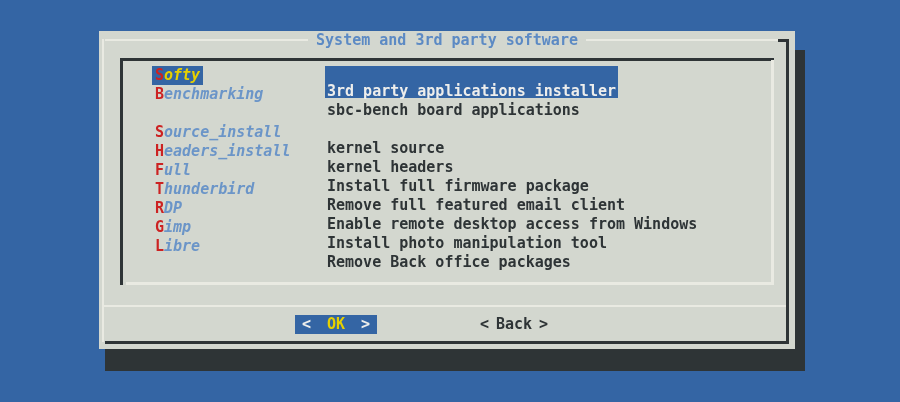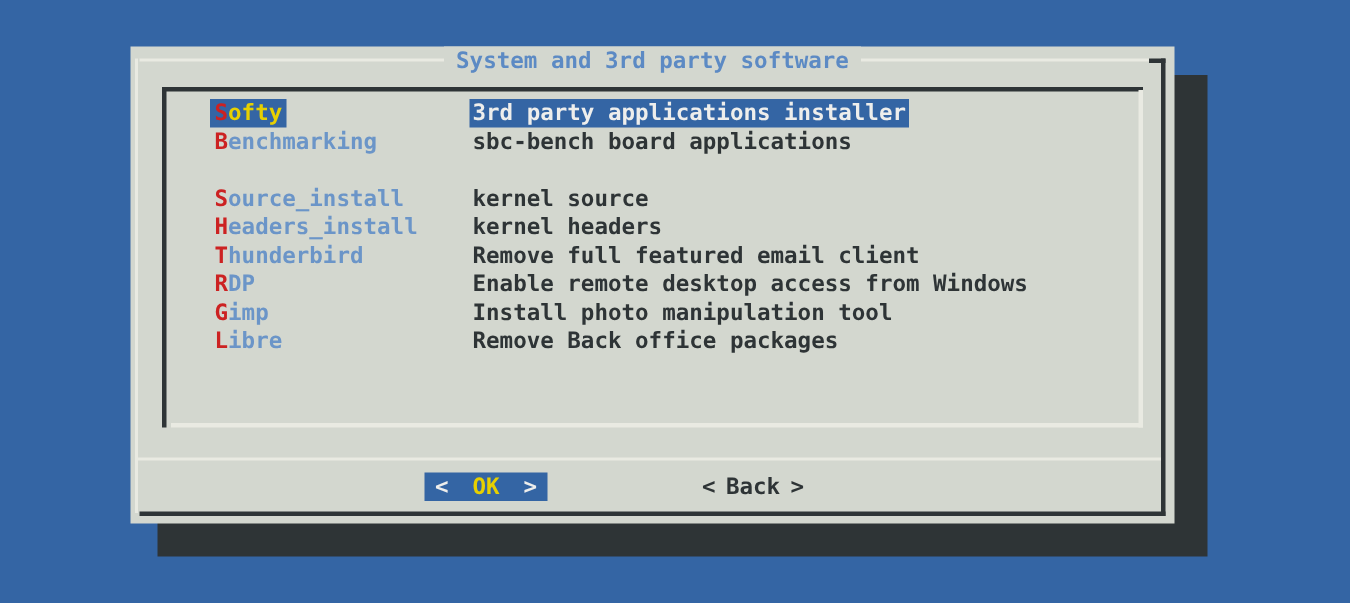--- a/index.html
+++ b/index.html
@@ -11,21 +11,21 @@
     --button-focus-label:#e7d000; --button-focus-bracket:#eeeeec; --button-text:#2e3436;
   }
   html,body{margin:0;padding:0;}
   .screen{
     position:relative; width:900px; height:402px; overflow:hidden;
     background:var(--screen-bg,#3465a4);
     font:bold 15px/19px "DejaVu Sans Mono","Liberation Mono",monospace;
   }
   .shadow{position:absolute; left:105px; top:50px; width:700px; height:321px;
     background:var(--shadow,#2e3436);}
-  .dialog{position:absolute; left:87px; top:31px; width:696px; height:318px;
+  .dialog{position:absolute; left:99px; top:31px; width:696px; height:318px;
     background:var(--dialog-bg,#d3d7cf); color:var(--desc-text,#2e3436);}
   
   .dlg-top-line{position:absolute; top:8px; left:6px; right:16px; height:2px;
     background:var(--border-light,#e9eae2);}
   .dlg-corner-tr{position:absolute; top:8px; right:6px; width:11px; height:3px;
     background:var(--border-dark,#2e3436);}
   .dlg-right-line{position:absolute; top:8px; right:6px; bottom:5px; width:3px;
     background:var(--border-dark,#2e3436);}
   .dlg-bottom-line{position:absolute; bottom:5px; left:6px; right:6px; height:3px;
     background:var(--border-dark,#2e3436);}
@@ -38,22 +38,22 @@
   .menubox{position:absolute; left:21px; top:27px; width:654px; height:227px;}
   .mb-top{position:absolute; top:0; left:0; right:0; height:3px; background:var(--border-dark,#2e3436);}
   .mb-left{position:absolute; top:0; left:0; bottom:0; width:3px; background:var(--border-dark,#2e3436);}
   .mb-bottom{position:absolute; bottom:0; left:6px; right:0; height:3px; background:var(--border-light,#e9eae2);}
   .mb-right{position:absolute; top:2px; right:0; bottom:0; width:3px; background:var(--border-light,#e9eae2);}
   .rows{position:absolute; left:0; top:8px; right:3px;}
   .row{display:flex; height:19px; white-space:pre;}
   .tagcell{flex:none; width:172px; margin-left:35px;}
   .taghl{display:inline-block; padding:0 3px; margin-left:-3px;}
   .hotkey{color:var(--hotkey-text,#cc2222);}
-  .tagrest{color:var(--tag-text,#6b95c8);}
-  .deschl{display:inline-block; padding:0 2px; margin-left:-2px; color:var(--desc-text,#2e3436);}
+  .tagrest{color:var(--tag-text,#6b95c8);font-style:italic;}
+  .deschl{display:inline-block; padding:16px 2px; margin-left:-2px; color:var(--desc-text,#2e3436);}
   .row.selected .taghl{background:var(--selected-bg,#3465a4);}
   .row.selected .tagrest{color:var(--selected-tag-text,#e7d000);}
   .row.selected .deschl{background:var(--selected-bg,#3465a4); color:var(--selected-desc-text,#eeeeec);}
   
   .separator{position:absolute; left:5px; right:9px; top:274px; height:2px;
     background:var(--border-light,#e9eae2);}
   .btn{position:absolute; top:284px; height:19px; width:82px; box-sizing:border-box;
     display:flex; justify-content:space-between; padding:0 7px;
     color:var(--button-text,#2e3436); cursor:default; white-space:pre;}
   .btn.focused{background:var(--button-focus-bg,#3465a4); color:var(--button-focus-bracket,#eeeeec);}
@@ -97,20 +97,24 @@
         </div>
         <div class="row">
           <span class="tagcell"><span class="taghl"><span class="hotkey">S</span><span class="tagrest">ource_install</span></span></span>
           <span class="deschl">kernel source</span>
         </div>
         <div class="row">
           <span class="tagcell"><span class="taghl"><span class="hotkey">H</span><span class="tagrest">eaders_install</span></span></span>
           <span class="deschl">kernel headers</span>
         </div>
         <div class="row">
+          <span class="tagcell"><span class="taghl"><span class="hotkey">F</span><span class="tagrest">ull</span></span></span>
+          <span class="deschl">Install full firmware package</span>
+        </div>
+        <div class="row">
           <span class="tagcell"><span class="taghl"><span class="hotkey">T</span><span class="tagrest">hunderbird</span></span></span>
           <span class="deschl">Remove full featured email client</span>
         </div>
         <div class="row">
           <span class="tagcell"><span class="taghl"><span class="hotkey">R</span><span class="tagrest">DP</span></span></span>
           <span class="deschl">Enable remote desktop access from Windows</span>
         </div>
         <div class="row">
           <span class="tagcell"><span class="taghl"><span class="hotkey">G</span><span class="tagrest">imp</span></span></span>
           <span class="deschl">Install photo manipulation tool</span>

